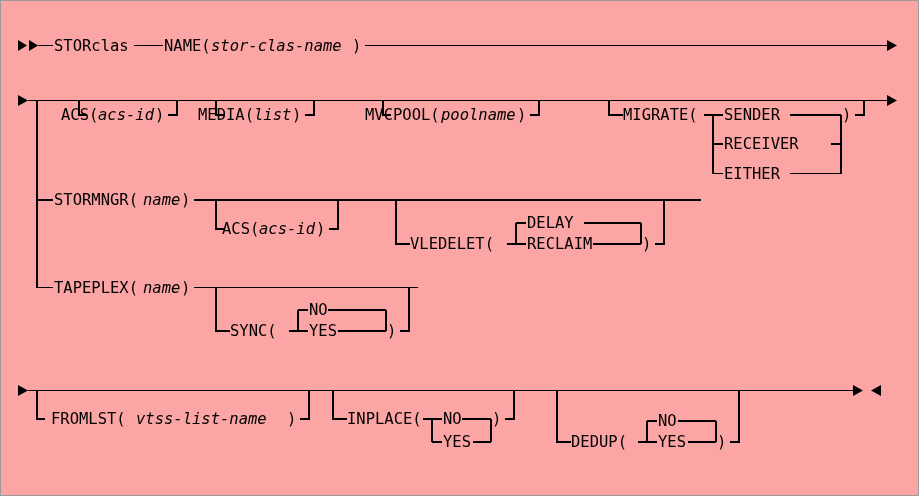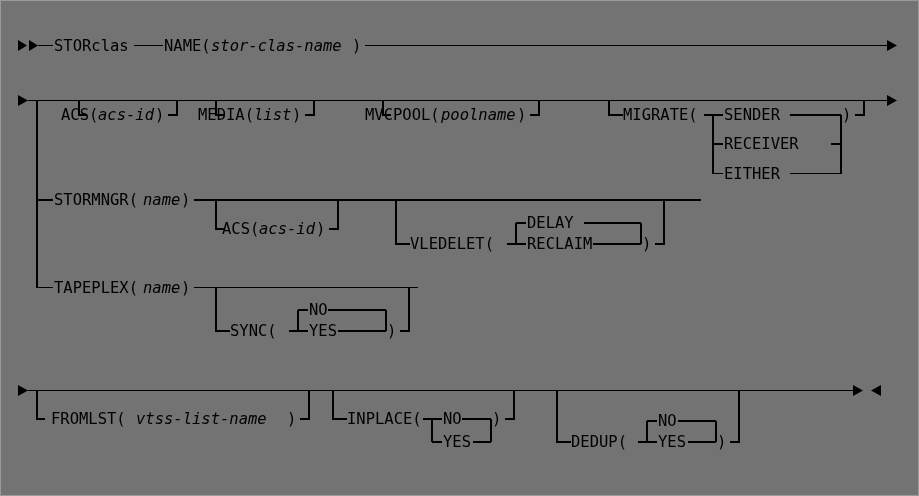--- a/index.html
+++ b/index.html
@@ -1,20 +1,20 @@
 <!DOCTYPE html>
 <html><head>
 <meta charset="utf-8">
 <style>
   html,body{margin:0;padding:0;background:#ffffff;}
   body{font-family:"DejaVu Sans Mono","Liberation Mono",monospace;}
   #page{
     position:relative;
     width:919px;height:496px;
-    background:#737373;
+    background:#fca5a5;
     border:1px solid #9a9a9a;
     box-sizing:border-box;
     overflow:hidden;
   }
   svg#diagram{position:absolute;left:0;top:0;width:919px;height:496px;display:block;}
   svg#diagram text{
     font-family:"DejaVu Sans Mono","Liberation Mono",monospace;
     font-size:15.5px;
     fill:#000000;
     letter-spacing:0px;

